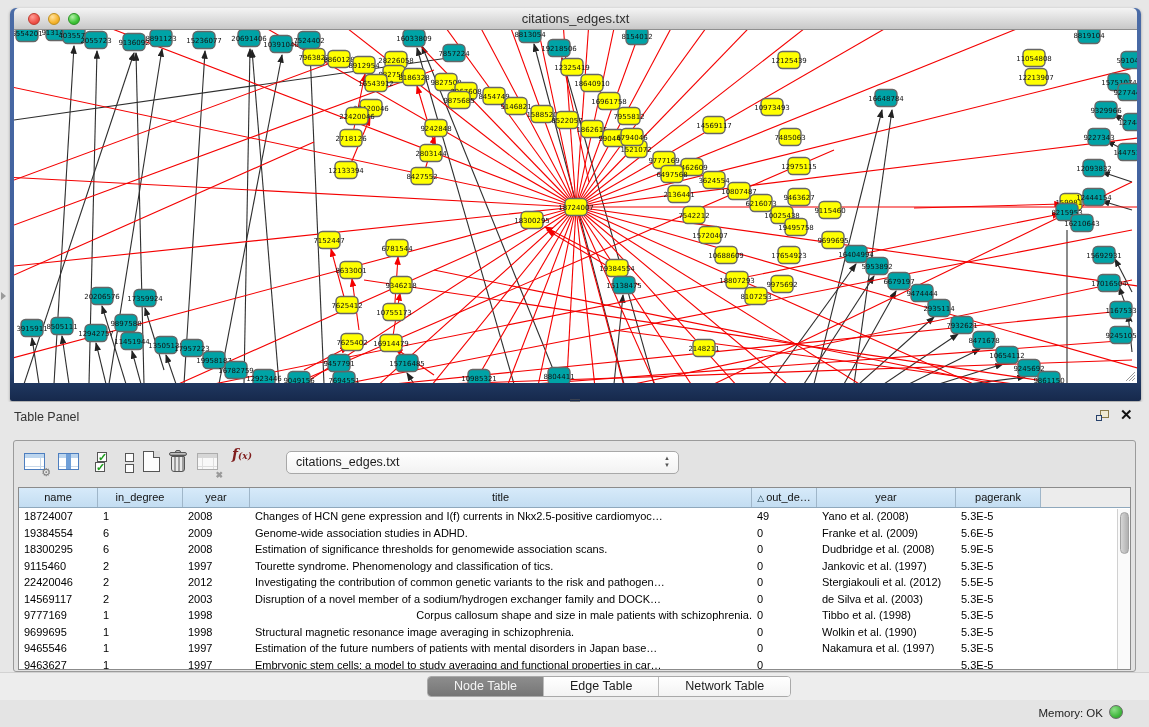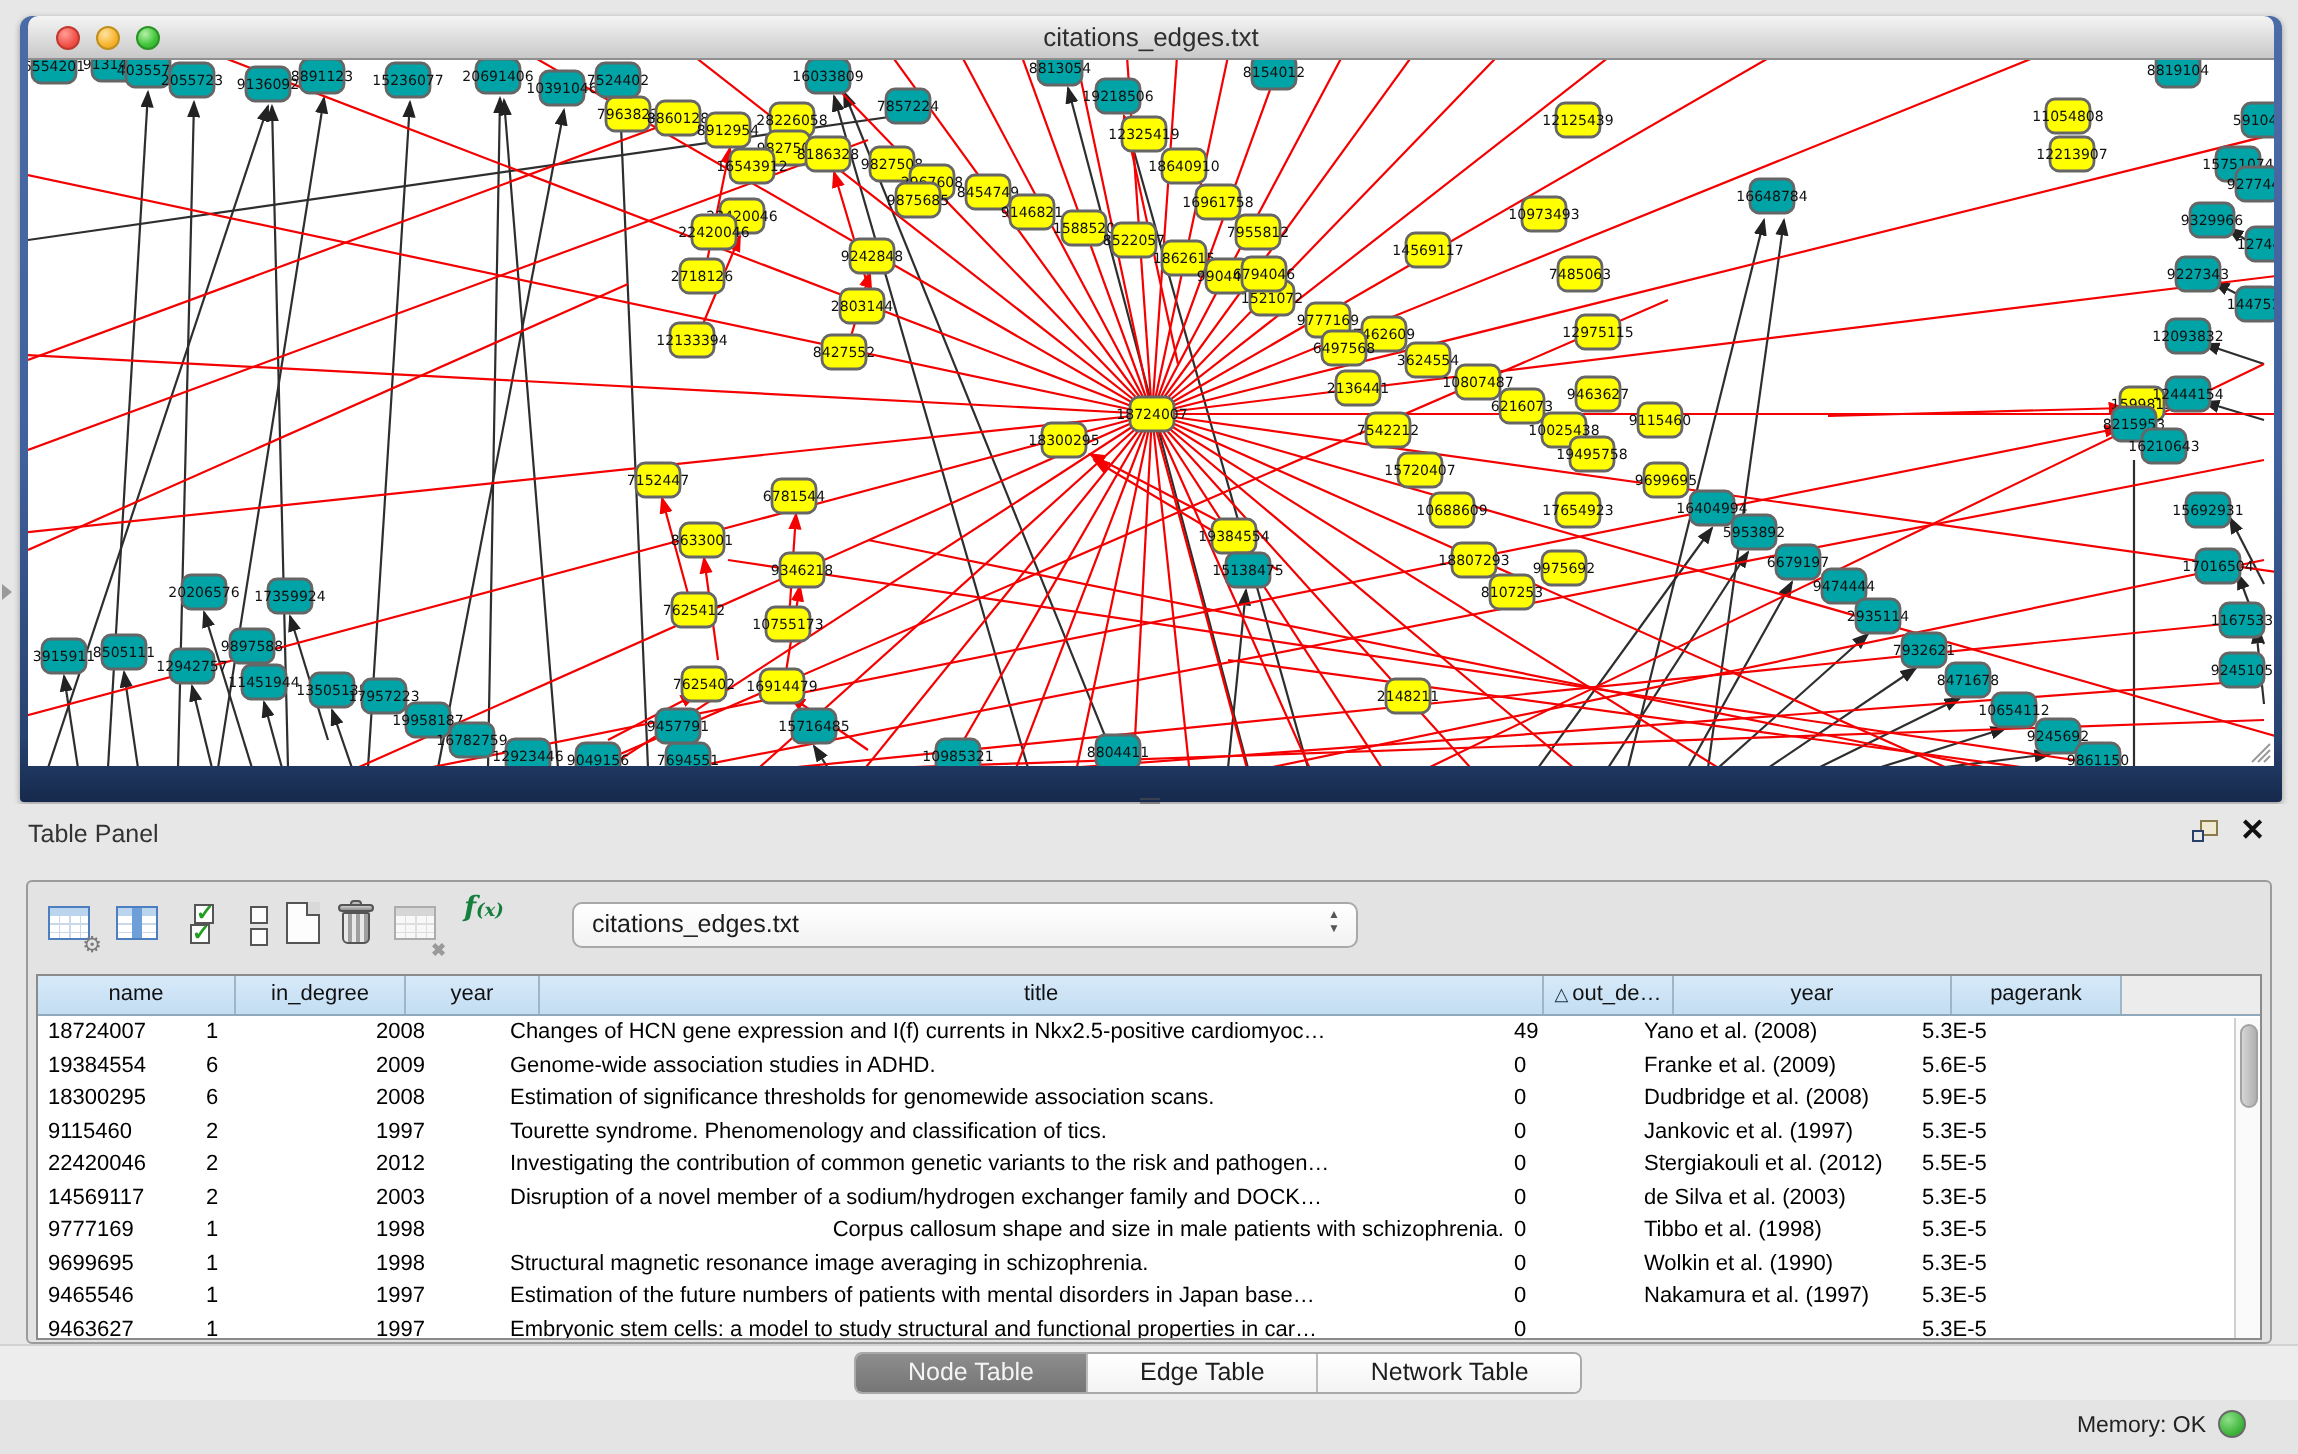--- a/index.html
+++ b/index.html
@@ -54,21 +54,21 @@
   .chk { position:absolute; width:10px; height:10px; border:1.2px solid #555; background:#fdfdfd;
          font-size:11px; line-height:9px; color:#1f9e1f; font-weight:bold; }
   .box-sm { position:absolute; left:8px; width:9px; height:9px; border:1.2px solid #555; background:#fdfdfd; }
   .doc { position:absolute; left:3px; top:1px; width:17px; height:21px; background:#fdfdfd; border:1.2px solid #555;
          clip-path:polygon(0 0,70% 0,100% 28%,100% 100%,0 100%); }
   .doc-fold { position:absolute; left:13px; top:1px; width:7px; height:7px; background:#d9d9d9; border-left:1px solid #555; border-bottom:1px solid #555; }
   .trash-lid { position:absolute; left:3px; top:2px; width:18px; height:4px; background:linear-gradient(180deg,#cfcfcf,#8f8f8f); border:1px solid #555; border-radius:2px; }
   .trash-knob { position:absolute; left:9px; top:0; width:6px; height:3px; background:#bbb; border:1px solid #555; border-radius:2px 2px 0 0; }
   .trash-body { position:absolute; left:5px; top:6px; width:14px; height:16px; border:1px solid #555; border-radius:1px 1px 3px 3px;
       background:repeating-linear-gradient(90deg,#e8e8e8 0 2px,#9f9f9f 2px 4px); }
-  .fx { position:absolute; top:5px; font-family:"DejaVu Serif",serif; font-style:italic; font-weight:bold; font-size:14px; color:#15803d; }
+  .fx { position:absolute; top:5px; font-family:"DejaVu Serif",serif; font-style:italic; font-weight:bold; font-size:14px; color:#7f1d1d; }
   .fx small { font-size:9px; font-weight:bold; }
   #table-select { position:absolute; left:272px; top:10px; width:393px; height:23px; background:linear-gradient(180deg,#ffffff,#f2f2f2);
       border:1px solid #a8a8a8; border-radius:5px; font-size:12.5px; color:#1c1c1c; line-height:21px; padding-left:9px; cursor:pointer; }
   #table-select .stepper { position:absolute; right:8px; top:3px; font-size:6px; color:#555; line-height:7px; text-align:center; }
 
   
   #grid { position:absolute; left:4px; top:46px; width:1113px; height:183px; background:#fff; border:1px solid #8b8b8b; overflow:hidden; }
   #grid-head { display:flex; height:20px; background:linear-gradient(180deg,#d7eafa,#c3ddf1); border-bottom:1px solid #8fa8bc; }
   .th { font-size:11px; color:#111; text-align:center; line-height:19px; border-right:1px solid #9fb6c9; overflow:hidden; white-space:nowrap; }
   .th .sort-tri { font-size:9px; color:#134; margin-right:2px; }
@@ -546,21 +546,21 @@
         <span class="x-glyph">✖</span>
       </span>
     <span class="fx" style="left:218px">f<small>(x)</small></span>
     <div id="table-select">
       <span>citations_edges.txt</span>
       <span class="stepper">▲<br>▼</span>
     </div>
   </div>
   <div id="grid">
     <div id="grid-head">
-        <div class="th" style="width: 99px;">name</div>
+        <div class="th" style="width: 79px;">name</div>
         <div class="th" style="width: 85px;">in_degree</div>
         <div class="th" style="width: 67px;">year</div>
         <div class="th" style="width: 502px;">title</div>
         <div class="th" style="width: 65px;"><span class="sort-tri">△</span>out_de…</div>
         <div class="th" style="width: 139px;">year</div>
         <div class="th" style="width: 85px;">pagerank</div>
         <div class="th filler"></div>
       </div>
     <div id="grid-body">
         <div class="tr">
@@ -641,21 +641,21 @@
           <div class="td" style="width: 67px;">1997</div>
           <div class="td" style="width: 502px;">Estimation of the future numbers of patients with mental disorders in Japan base…</div>
           <div class="td" style="width: 65px;">0</div>
           <div class="td" style="width: 139px;">Nakamura et al. (1997)</div>
           <div class="td" style="width: 85px;">5.3E-5</div>
         </div>
         <div class="tr">
           <div class="td" style="width: 79px;">9463627</div>
           <div class="td" style="width: 85px;">1</div>
           <div class="td" style="width: 67px;">1997</div>
-          <div class="td" style="width: 502px;">Embryonic stem cells: a model to study structural and functional properties in car…</div>
+          <div class="td" style="width: 502px;">Embryonic stem cells: a model to study averaging and functional properties in car…</div>
           <div class="td" style="width: 65px;">0</div>
           <div class="td" style="width: 139px; margin-top: 42px;">Hescheler et al. (1997)</div>
           <div class="td" style="width: 85px;">5.3E-5</div>
         </div>
       </div>
     <div id="vscroll">
         <div class="thumb"></div>
       </div>
   </div>
 </div>

